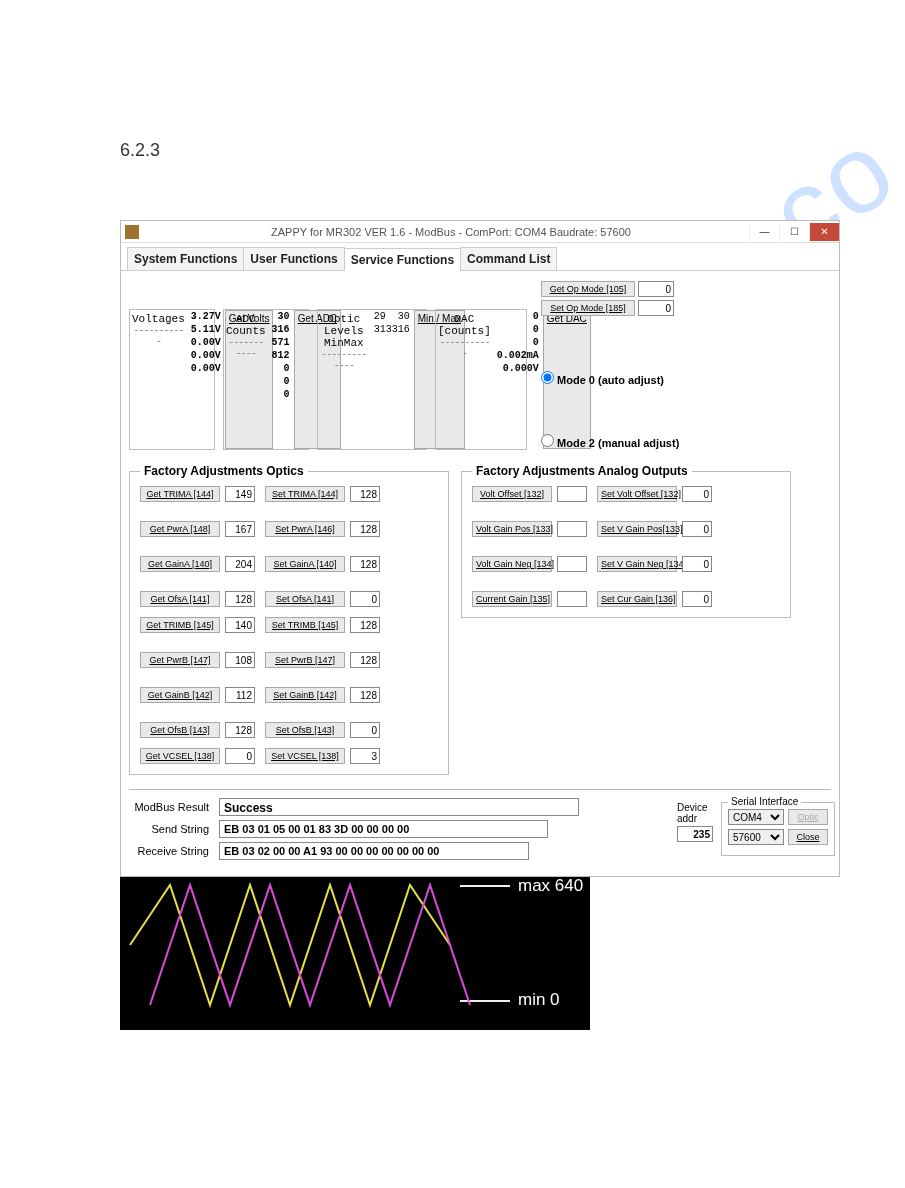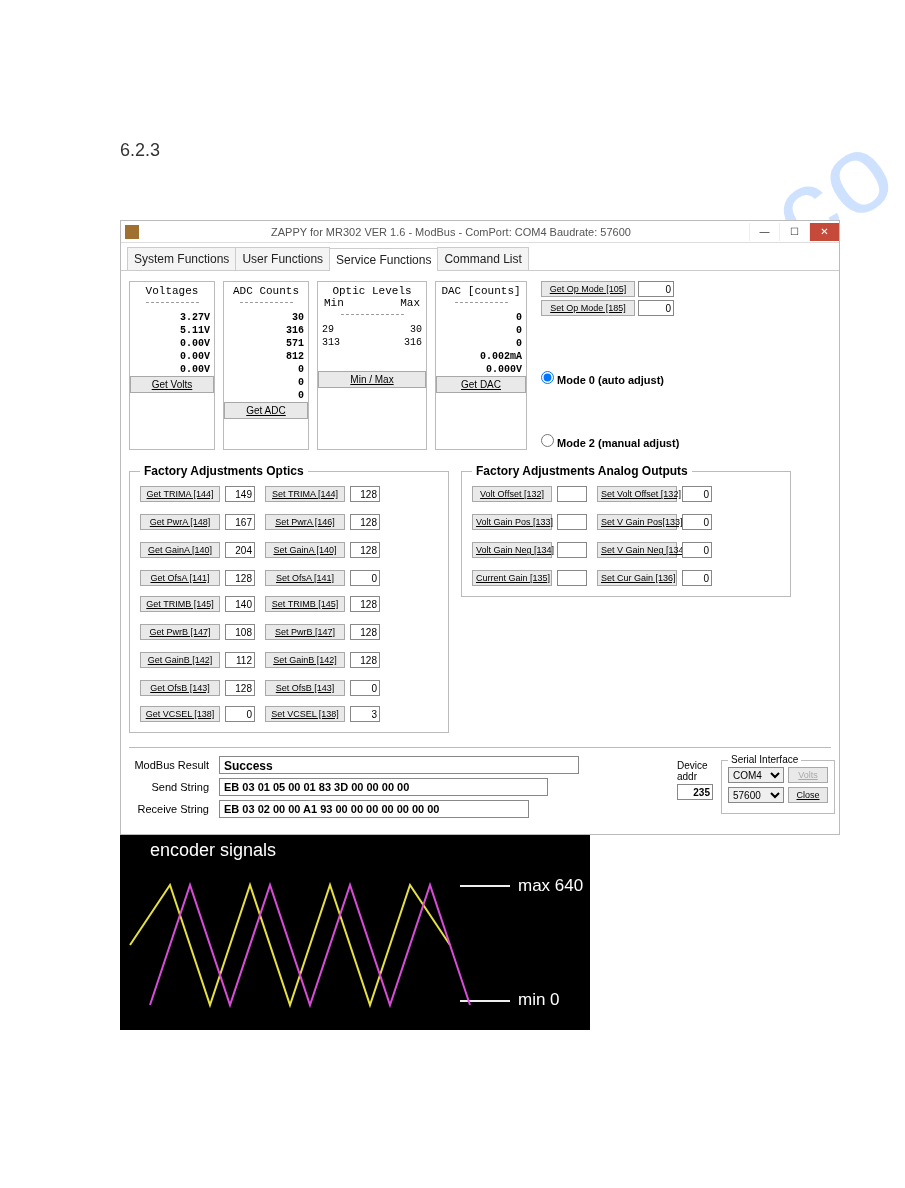--- a/index.html
+++ b/index.html
@@ -50,40 +50,40 @@
   .titlebar .title { flex:1; text-align:center; padding-left:10px; }
   .win-btns { display:flex; }
   .win-btn { width:30px; height:18px; display:flex; align-items:center; justify-content:center; font-size:10px; color:#333; border-left:1px solid #eee;}
   .win-close { background:#c54a3a; color:#fff; }
 
   .tabs {
     display:flex;
     padding: 4px 6px 0 6px;
     gap:0;
     border-bottom:1px solid #ccc;
-    font-weight:normal;
+    font-weight:bold;
     font-size:12px;
   }
   .tab {
     padding:4px 6px;
     border:1px solid #ccc;
     border-bottom:none;
     background:#f4f4f4;
     color:#222;
     margin-right:-1px;
   }
   .tab.active { background:#fff; position:relative; top:1px; }
 
   .content { padding:10px 8px 6px 8px; position:relative; }
 
   .panels-row { display:flex; gap:8px; margin-bottom:14px; }
   .pbox {
     border:1px solid #bbb;
     width:86px;
-    display:flex; flex-direction:column;
+    display:flex; flex-direction:row;margin-top:28px;
   }
   .pbox.wide { width:92px; }
   .pbox.wider { width:110px; }
   .pbox .phead { text-align:center; font-family:"Courier New",monospace; font-size:11px; padding:3px 2px; }
   .pbox .phead .dash { color:#888; font-size:10px; letter-spacing:-1px;}
   .pbox .pbody { font-family:"Courier New",monospace; font-size:10px; padding:0 4px; min-height:48px;}
   .pbox .pline { display:flex; justify-content:space-between; line-height:13px;}
   .pbox .pline.right { justify-content:flex-end;font-weight:bold; }
 
   .btn {
@@ -124,21 +124,21 @@
     border:1px solid #bbb;
     padding:8px 10px 10px 10px;
     margin-bottom:8px;
   }
   fieldset.group > legend {
     font-weight:bold;
     font-size:12px;
     padding:0 4px;
   }
   .grp-row { display:flex; gap:10px; }
-  .col { display:flex; flex-direction:column; gap:12px; }
+  .col { display:flex; flex-direction:column; gap:19px; }
   .line { display:flex; align-items:center; gap:5px; }
   .line .btn { width:80px; font-size:9px; }
   .groups-wrap { display:flex; gap:12px; }
   .quad-note { font-size:11px; color:#333; margin-top:20px; margin-left:10px; line-height:14px;}
 
   .bottom-bar {
     border-top:1px solid #bbb;
     margin-top:6px;
     padding:8px 4px 10px 4px;
     display:grid;
@@ -440,21 +440,21 @@
 
       <div class="rightcol">
         <div class="dev-addr">
           <span>Device addr</span>
           <input class="txt w36" style="font-weight: bold;" value="235">
         </div>
         <div class="serial-box">
           <div class="leg">Serial Interface</div>
           <div class="serial-row">
             <select class="sel"><option>COM4</option></select>
-            <div class="btn" style="color:#aaa">Volts</div>
+            <div class="btn" style="color:#aaa">Optic</div>
           </div>
           <div class="serial-row">
             <select class="sel"><option>57600</option></select>
             <div class="btn">Close</div>
           </div>
         </div>
       </div>
 
       <div class="lab">Send String</div>
       <div class="bigfld" style="width:329px">EB 03 01 05 00 01 83 3D 00 00 00 00</div>

